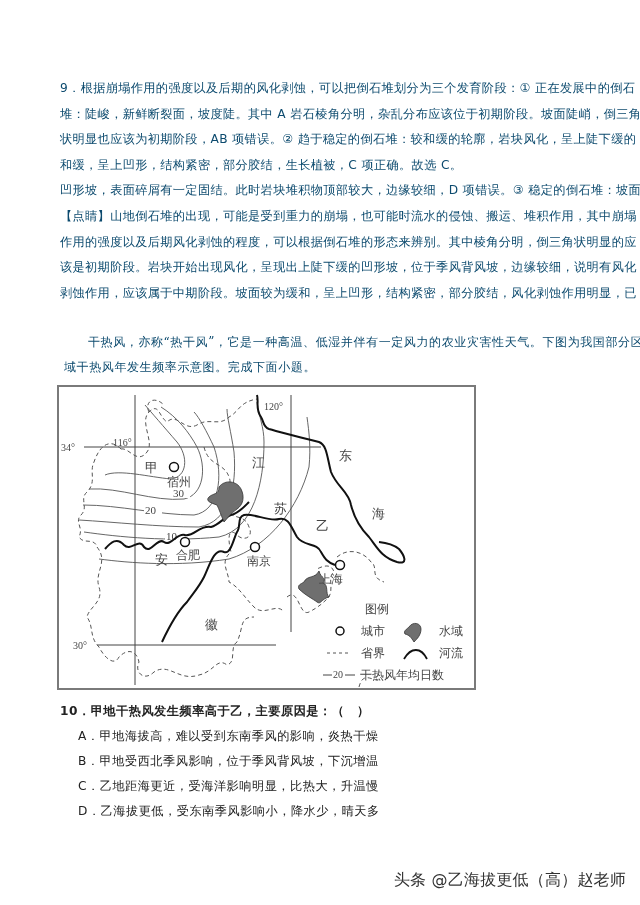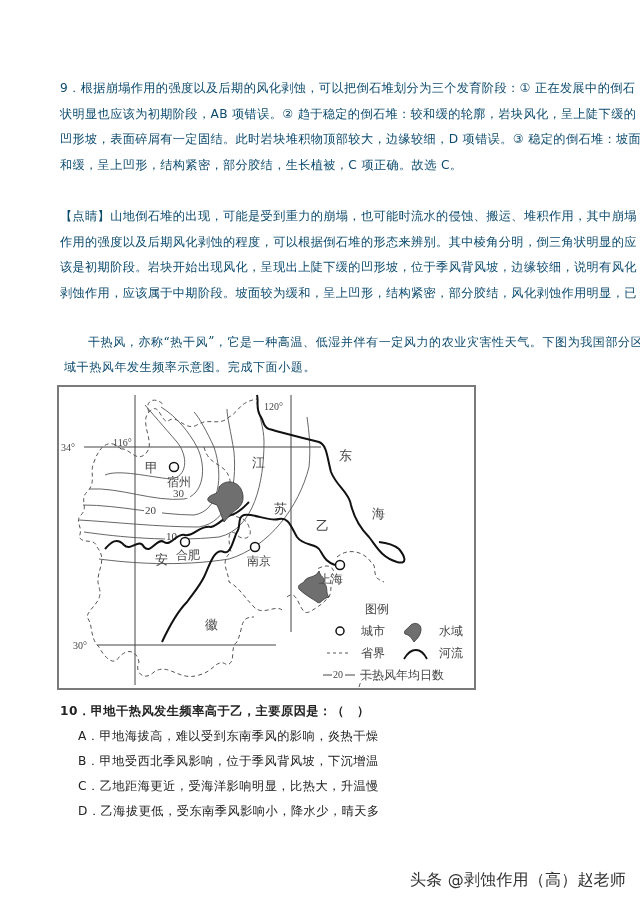--- a/index.html
+++ b/index.html
@@ -19,23 +19,24 @@
          font-family:"DejaVu Serif","Liberation Serif",serif; }
   .optl { font-family:"DejaVu Sans","Liberation Sans",sans-serif; }
   .watermark { position:absolute; right:14px; top:870px; font-size:16px; color:#333;
                letter-spacing:0.2px; text-shadow:0 0 2px #fff, 0 0 2px #fff; }
 </style>
 </head>
 <body>
 
 <div class="para red" style="top:76px;">
   <span class="line">9．根据崩塌作用的强度以及后期的风化剥蚀，可以把倒石堆划分为三个发育阶段：① 正在发展中的倒石</span>
+  <span class="line">堆：陡峻，新鲜断裂面，坡度陡。其中 A 岩石棱角分明，杂乱分布应该位于初期阶段。坡面陡峭，倒三角</span>
   <span class="line">状明显也应该为初期阶段，AB 项错误。② 趋于稳定的倒石堆：较和缓的轮廓，岩块风化，呈上陡下缓的</span>
+  <span class="line">和缓，呈上凹形，结构紧密，部分胶结，生长植被，C 项正确。故选 C。</span>
   <span class="line">凹形坡，表面碎屑有一定固结。此时岩块堆积物顶部较大，边缘较细，D 项错误。③ 稳定的倒石堆：坡面</span>
-  <span class="line">和缓，呈上凹形，结构紧密，部分胶结，生长植被，C 项正确。故选 C。</span>
 </div>
 
 <div class="para red" style="top:204px;">
   <span class="line">【点睛】山地倒石堆的出现，可能是受到重力的崩塌，也可能时流水的侵蚀、搬运、堆积作用，其中崩塌</span>
   <span class="line">作用的强度以及后期风化剥蚀的程度，可以根据倒石堆的形态来辨别。其中棱角分明，倒三角状明显的应</span>
   <span class="line">该是初期阶段。岩块开始出现风化，呈现出上陡下缓的凹形坡，位于季风背风坡，边缘较细，说明有风化</span>
   <span class="line">剥蚀作用，应该属于中期阶段。坡面较为缓和，呈上凹形，结构紧密，部分胶结，风化剥蚀作用明显，已</span>
 </div>
 
 <div class="stem" style="top:330px;">
@@ -147,13 +148,13 @@
 <div class="opt" style="top:753px;">
   <span class="optl">B．</span><span>甲地受西北季风影响，位于季风背风坡，下沉增温</span>
 </div>
 <div class="opt" style="top:778px;">
   <span class="optl">C．</span><span>乙地距海更近，受海洋影响明显，比热大，升温慢</span>
 </div>
 <div class="opt" style="top:803px;">
   <span class="optl">D．</span><span>乙海拔更低，受东南季风影响小，降水少，晴天多</span>
 </div>
 
-<div class="watermark">头条 @剥蚀作用（高）赵老师</div>
+<div class="watermark">头条 @乙海拔更低（高）赵老师</div>
 
 </body></html>

